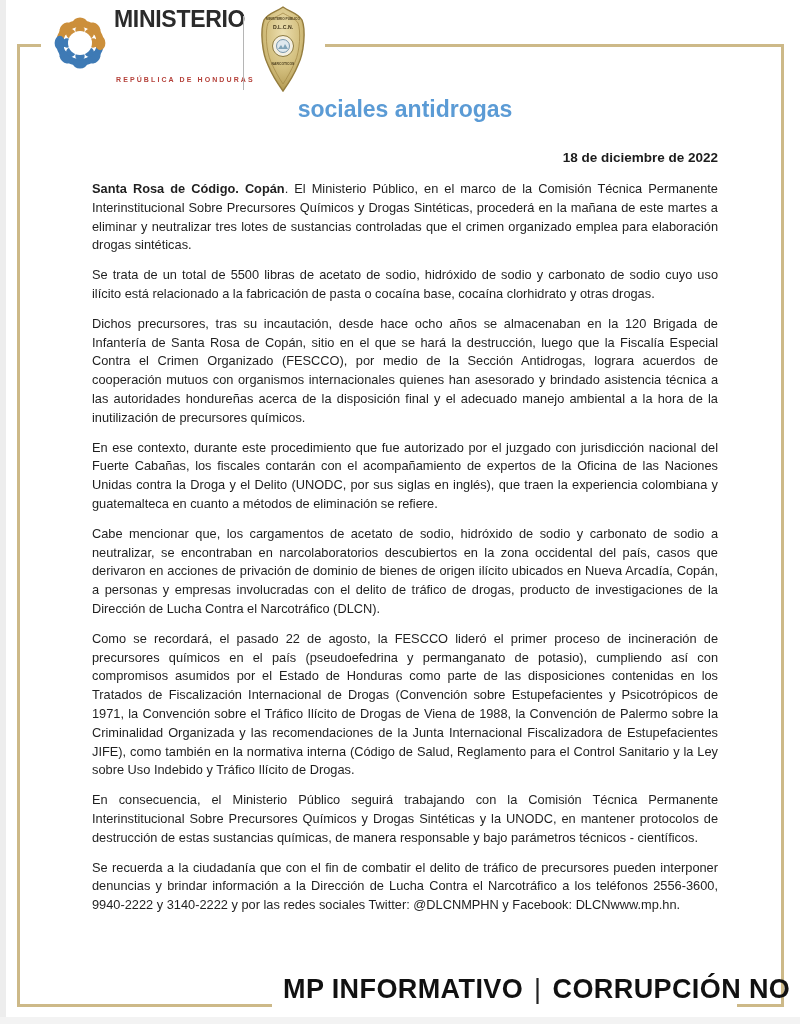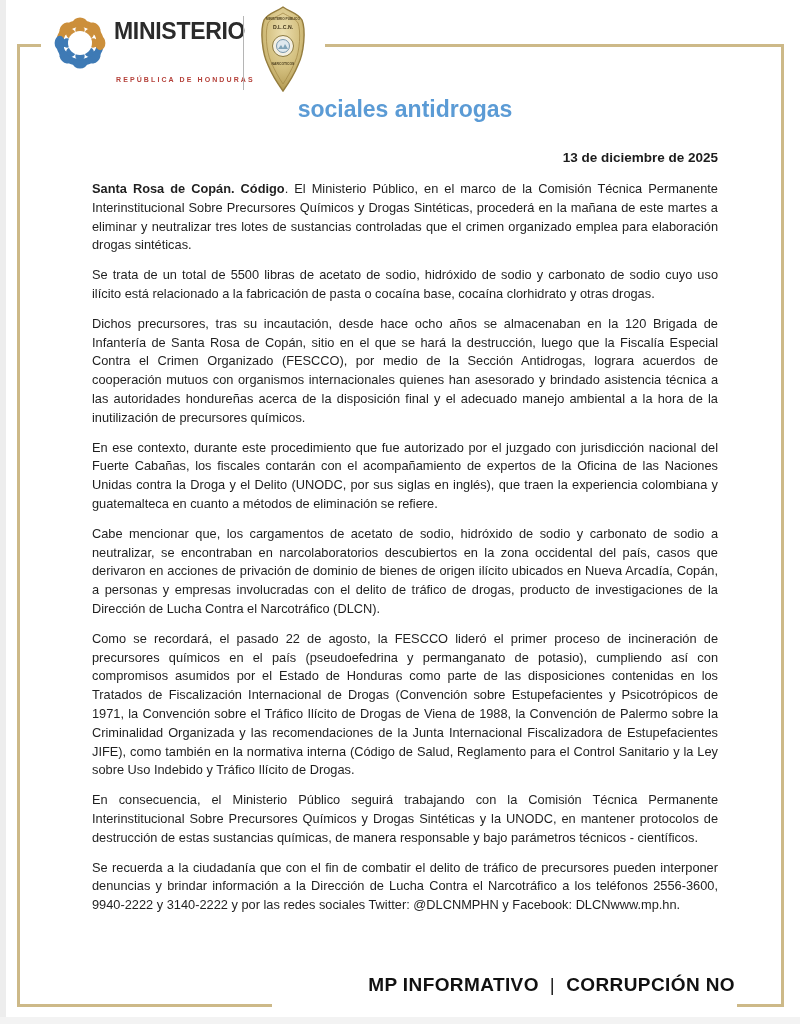--- a/index.html
+++ b/index.html
@@ -14,42 +14,42 @@
   .gold{position:absolute;background:var(--gold,#cdb988);}
   .g-topleft-arm{left:17px;top:44px;width:24px;height:3px;}
   .g-left{left:17px;top:44px;width:3px;height:963px;}
   .g-top{left:325px;top:44px;width:456px;height:3px;}
   .g-right{left:781px;top:44px;width:3px;height:963px;}
   .g-bottom-left{left:17px;top:1004px;width:255px;height:3px;}
   .g-bottom-right{left:737px;top:1004px;width:47px;height:3px;}
 
   
   .logo-svg{position:absolute;left:52px;top:15px;}
-  .org-name{position:absolute;left:114px;top:18px;line-height:27px;font-size:23px;
+  .org-name{position:absolute;left:114px;top:6px;line-height:27px;font-size:23px;
     font-weight:bold;color:#2b2b2b;letter-spacing:-0.3px;}
   .org-sub{position:absolute;left:116px;top:76px;font-size:7px;font-weight:bold;
     letter-spacing:2.1px;color:var(--red,#b5413a);}
   .divider{position:absolute;left:243px;top:16px;width:1px;height:74px;background:#b5b5b5;}
   .badge-svg{position:absolute;left:254px;top:5px;}
 
   
   .headline{position:absolute;left:92px;top:92px;width:626px;text-align:center;
     color:var(--headline_blue,#5b9bd5);font-weight:bold;font-size:23px;line-height:35px;}
   .dateline{position:absolute;left:92px;top:150px;width:626px;text-align:right;
     font-size:13.5px;font-weight:bold;color:#1c1c1c;}
 
   
   .body-col{position:absolute;left:92px;top:180px;width:626px;}
   .body-col p{margin:0 0 11px 0;font-size:12.8px;line-height:18.8px;text-align:justify;
     color:#1f1f1f;}
   .lead-bold{font-weight:bold;}
 
   
-  .footer-band{position:absolute;left:283px;top:974px;width:452px;text-align:right;
-    font-size:19px;font-weight:bold;color:#111;letter-spacing:0.4px;white-space:nowrap;}
+  .footer-band{position:absolute;left:283px;top:974px;width:452px;text-align:center;
+    font-size:27px;font-weight:bold;color:#111;letter-spacing:0.4px;white-space:nowrap;}
   .footer-band .sep{font-weight:400;margin:0 11px;color:#222;}
 </style>
 </head>
 <body>
 
 <div id="page">
 
   <div class="edge-left"></div>
   <div class="edge-bottom"></div>
 
@@ -123,24 +123,24 @@
     <text x="29" y="24" font-size="5.2" text-anchor="middle" fill="#3f3317" font-weight="bold">D.L.C.N.</text>
     <circle cx="29" cy="41" r="10.5" fill="#f3efe2" stroke="#8c7a40" stroke-width="1"></circle>
     <circle cx="29" cy="41" r="6.5" fill="#dfe8ee" stroke="#5b7f9a" stroke-width="0.8"></circle>
     <path d="M24,44 L27,40 L29,43 L31,39 L34,44 Z" fill="#7fa3b8"></path>
     <text x="29" y="60" font-size="3.4" text-anchor="middle" fill="#4a3c1c" font-weight="bold">NARCOTICOS</text>
   </svg>
 
   <div class="headline">
     <div>sociales antidrogas</div>
   </div>
-  <div class="dateline">13 de diciembre de 2025</div>
+  <div class="dateline">18 de diciembre de 2022</div>
 
   <div class="body-col">
-    <p><span class="lead-bold">Santa Rosa de Copán. Código</span><span>. El Ministerio Público, en el marco de la Comisión Técnica Permanente Interinstitucional Sobre Precursores Químicos y Drogas Sintéticas, procederá en la mañana de este martes a eliminar y neutralizar tres lotes de sustancias controladas que el crimen organizado emplea para elaboración drogas sintéticas.</span></p>
+    <p><span class="lead-bold">Santa Rosa de Código. Copán</span><span>. El Ministerio Público, en el marco de la Comisión Técnica Permanente Interinstitucional Sobre Precursores Químicos y Drogas Sintéticas, procederá en la mañana de este martes a eliminar y neutralizar tres lotes de sustancias controladas que el crimen organizado emplea para elaboración drogas sintéticas.</span></p>
     <p><span>Se trata de un total de 5500 libras de acetato de sodio, hidróxido de sodio y carbonato de sodio cuyo uso ilícito está relacionado a la fabricación de pasta o cocaína base, cocaína clorhidrato y otras drogas.</span></p>
     <p><span>Dichos precursores, tras su incautación, desde hace ocho años se almacenaban en la 120 Brigada de Infantería de Santa Rosa de Copán, sitio en el que se hará la destrucción, luego que la Fiscalía Especial Contra el Crimen Organizado (FESCCO), por medio de la Sección Antidrogas, lograra acuerdos de cooperación mutuos con organismos internacionales quienes han asesorado y brindado asistencia técnica a las autoridades hondureñas acerca de la disposición final y el adecuado manejo ambiental a la hora de la inutilización de precursores químicos.</span></p>
     <p><span>En ese contexto, durante este procedimiento que fue autorizado por el juzgado con jurisdicción nacional del Fuerte Cabañas, los fiscales contarán con el acompañamiento de expertos de la Oficina de las Naciones Unidas contra la Droga y el Delito (UNODC, por sus siglas en inglés), que traen la experiencia colombiana y guatemalteca en cuanto a métodos de eliminación se refiere.</span></p>
     <p><span>Cabe mencionar que, los cargamentos de acetato de sodio, hidróxido de sodio y carbonato de sodio a neutralizar, se encontraban en narcolaboratorios descubiertos en la zona occidental del país, casos que derivaron en acciones de privación de dominio de bienes de origen ilícito ubicados en Nueva Arcadía, Copán, a personas y empresas involucradas con el delito de tráfico de drogas, producto de investigaciones de la Dirección de Lucha Contra el Narcotráfico (DLCN).</span></p>
     <p><span>Como se recordará, el pasado 22 de agosto, la FESCCO lideró el primer proceso de incineración de precursores químicos en el país (pseudoefedrina y permanganato de potasio), cumpliendo así con compromisos asumidos por el Estado de Honduras como parte de las disposiciones contenidas en los Tratados de Fiscalización Internacional de Drogas (Convención sobre Estupefacientes y Psicotrópicos de 1971, la Convención sobre el Tráfico Ilícito de Drogas de Viena de 1988, la Convención de Palermo sobre la Criminalidad Organizada y las recomendaciones de la Junta Internacional Fiscalizadora de Estupefacientes JIFE), como también en la normativa interna (Código de Salud, Reglamento para el Control Sanitario y la Ley sobre Uso Indebido y Tráfico Ilícito de Drogas.</span></p>
     <p><span>En consecuencia, el Ministerio Público seguirá trabajando con la Comisión Técnica Permanente Interinstitucional Sobre Precursores Químicos y Drogas Sintéticas y la UNODC, en mantener protocolos de destrucción de estas sustancias químicas, de manera responsable y bajo parámetros técnicos - científicos.</span></p>
     <p><span>Se recuerda a la ciudadanía que con el fin de combatir el delito de tráfico de precursores pueden interponer denuncias y brindar información a la Dirección de Lucha Contra el Narcotráfico a los teléfonos 2556-3600, 9940-2222 y 3140-2222 y por las redes sociales Twitter: @DLCNMPHN y Facebook: DLCNwww.mp.hn.</span></p>
   </div>
 
   <div class="footer-band">

